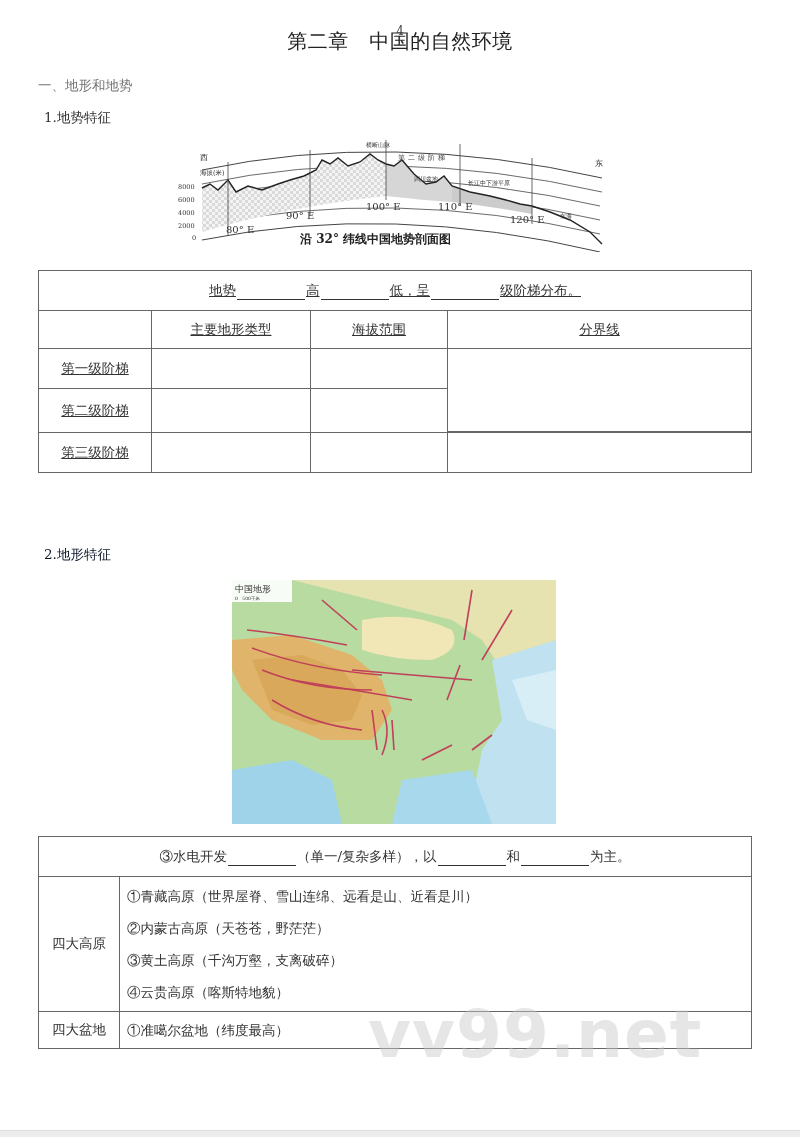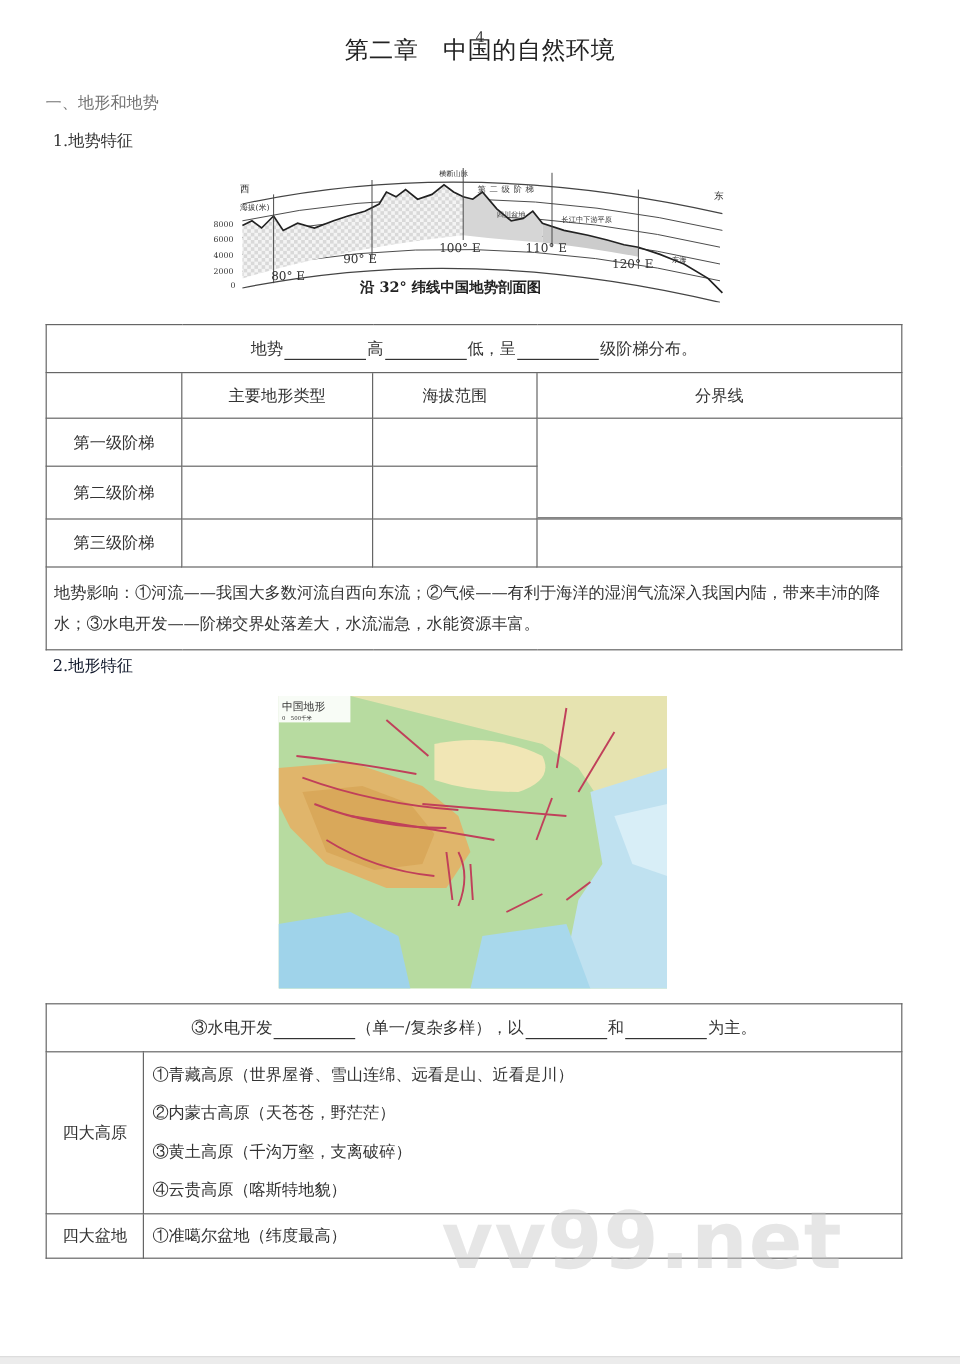--- a/index.html
+++ b/index.html
@@ -10,21 +10,21 @@
   .page-num { position:absolute; top:24px; left:0; width:800px; text-align:center; font-size:12px; color:#444; }
   .chapter-title { position:absolute; top:28px; left:0; width:800px; text-align:center; font-size:20px; color:#222; letter-spacing:0.5px; }
   .h1 { position:absolute; left:38px; top:77px; font-size:13.5px; color:#737373; }
   .h2a { position:absolute; left:44px; top:109px; font-size:13.5px; color:#333; }
   .h2b { position:absolute; left:44px; top:546px; font-size:13.5px; color:#0f172a; }
 
   .profile-fig { position:absolute; left:170px; top:140px; width:440px; height:112px; }
 
   table { border-collapse:collapse; position:absolute; font-size:13.5px; color:#333; }
   td { border:1.5px solid #666; padding:0; }
-  .t1 { left:38px; top:270px; width:714px; }
+  .t1 { left:38px; top:270px; width:714px;text-decoration:underline; }
   .t2 { left:38px; top:836px; width:714px; }
   .center { text-align:center; }
   .blank { display:inline-block; width:68px; border-bottom:1.2px solid #333; height:14px; vertical-align:bottom; margin:0 1px; }
   .para { padding:8px 6px 8px 6px; line-height:26px; }
   .plist div { height:32px; line-height:32px; padding-left:7px; }
 
   .map { position:absolute; left:232px; top:580px; width:324px; height:244px; overflow:hidden; }
   .watermark { position:absolute; left:368px; top:996px; font-family:"DejaVu Sans","Liberation Sans",sans-serif; font-weight:bold; font-size:66px; color:rgba(200,200,200,0.45); letter-spacing:1px; }
   .bottom-bar { position:absolute; left:0; top:1130px; width:800px; height:7px; background:#ececec; border-top:1px solid #ddd; }
 </style>
@@ -113,23 +113,20 @@
     <td style="border-top:none; vertical-align:bottom; padding:0;">
           <div style="height:22px;border-bottom:1.5px solid #666;"></div>
         </td>
   </tr>
   <tr style="height:40px;">
     <td class="center">第三级阶梯</td>
     <td></td>
     <td></td>
     <td></td>
   </tr>
-  <tr>
-    <td colspan="4" class="para">地势影响：①河流——我国大多数河流自西向东流；②气候——有利于海洋的湿润气流深入我国内陆，带来丰沛的降水；③水电开发——阶梯交界处落差大，水流湍急，水能资源丰富。</td>
-  </tr>
 </tbody>
   </table>
 
 <div class="h2b">2.地形特征</div>
 
 <div class="map">
   <svg width="324" height="244" viewBox="0 0 324 244" xmlns="http://www.w3.org/2000/svg" font-family="DejaVu Serif, serif">
     <rect width="324" height="244" fill="#b7dba0"></rect>
     <path d="M60,0 L324,0 L324,120 L290,110 L270,90 L250,60 L220,40 L180,30 L140,20 L100,10 Z" fill="#e6e3b0"></path>
     <path d="M130,40 Q180,30 220,50 Q230,70 200,80 Q160,80 130,70 Z" fill="#f1e6b5"></path>

